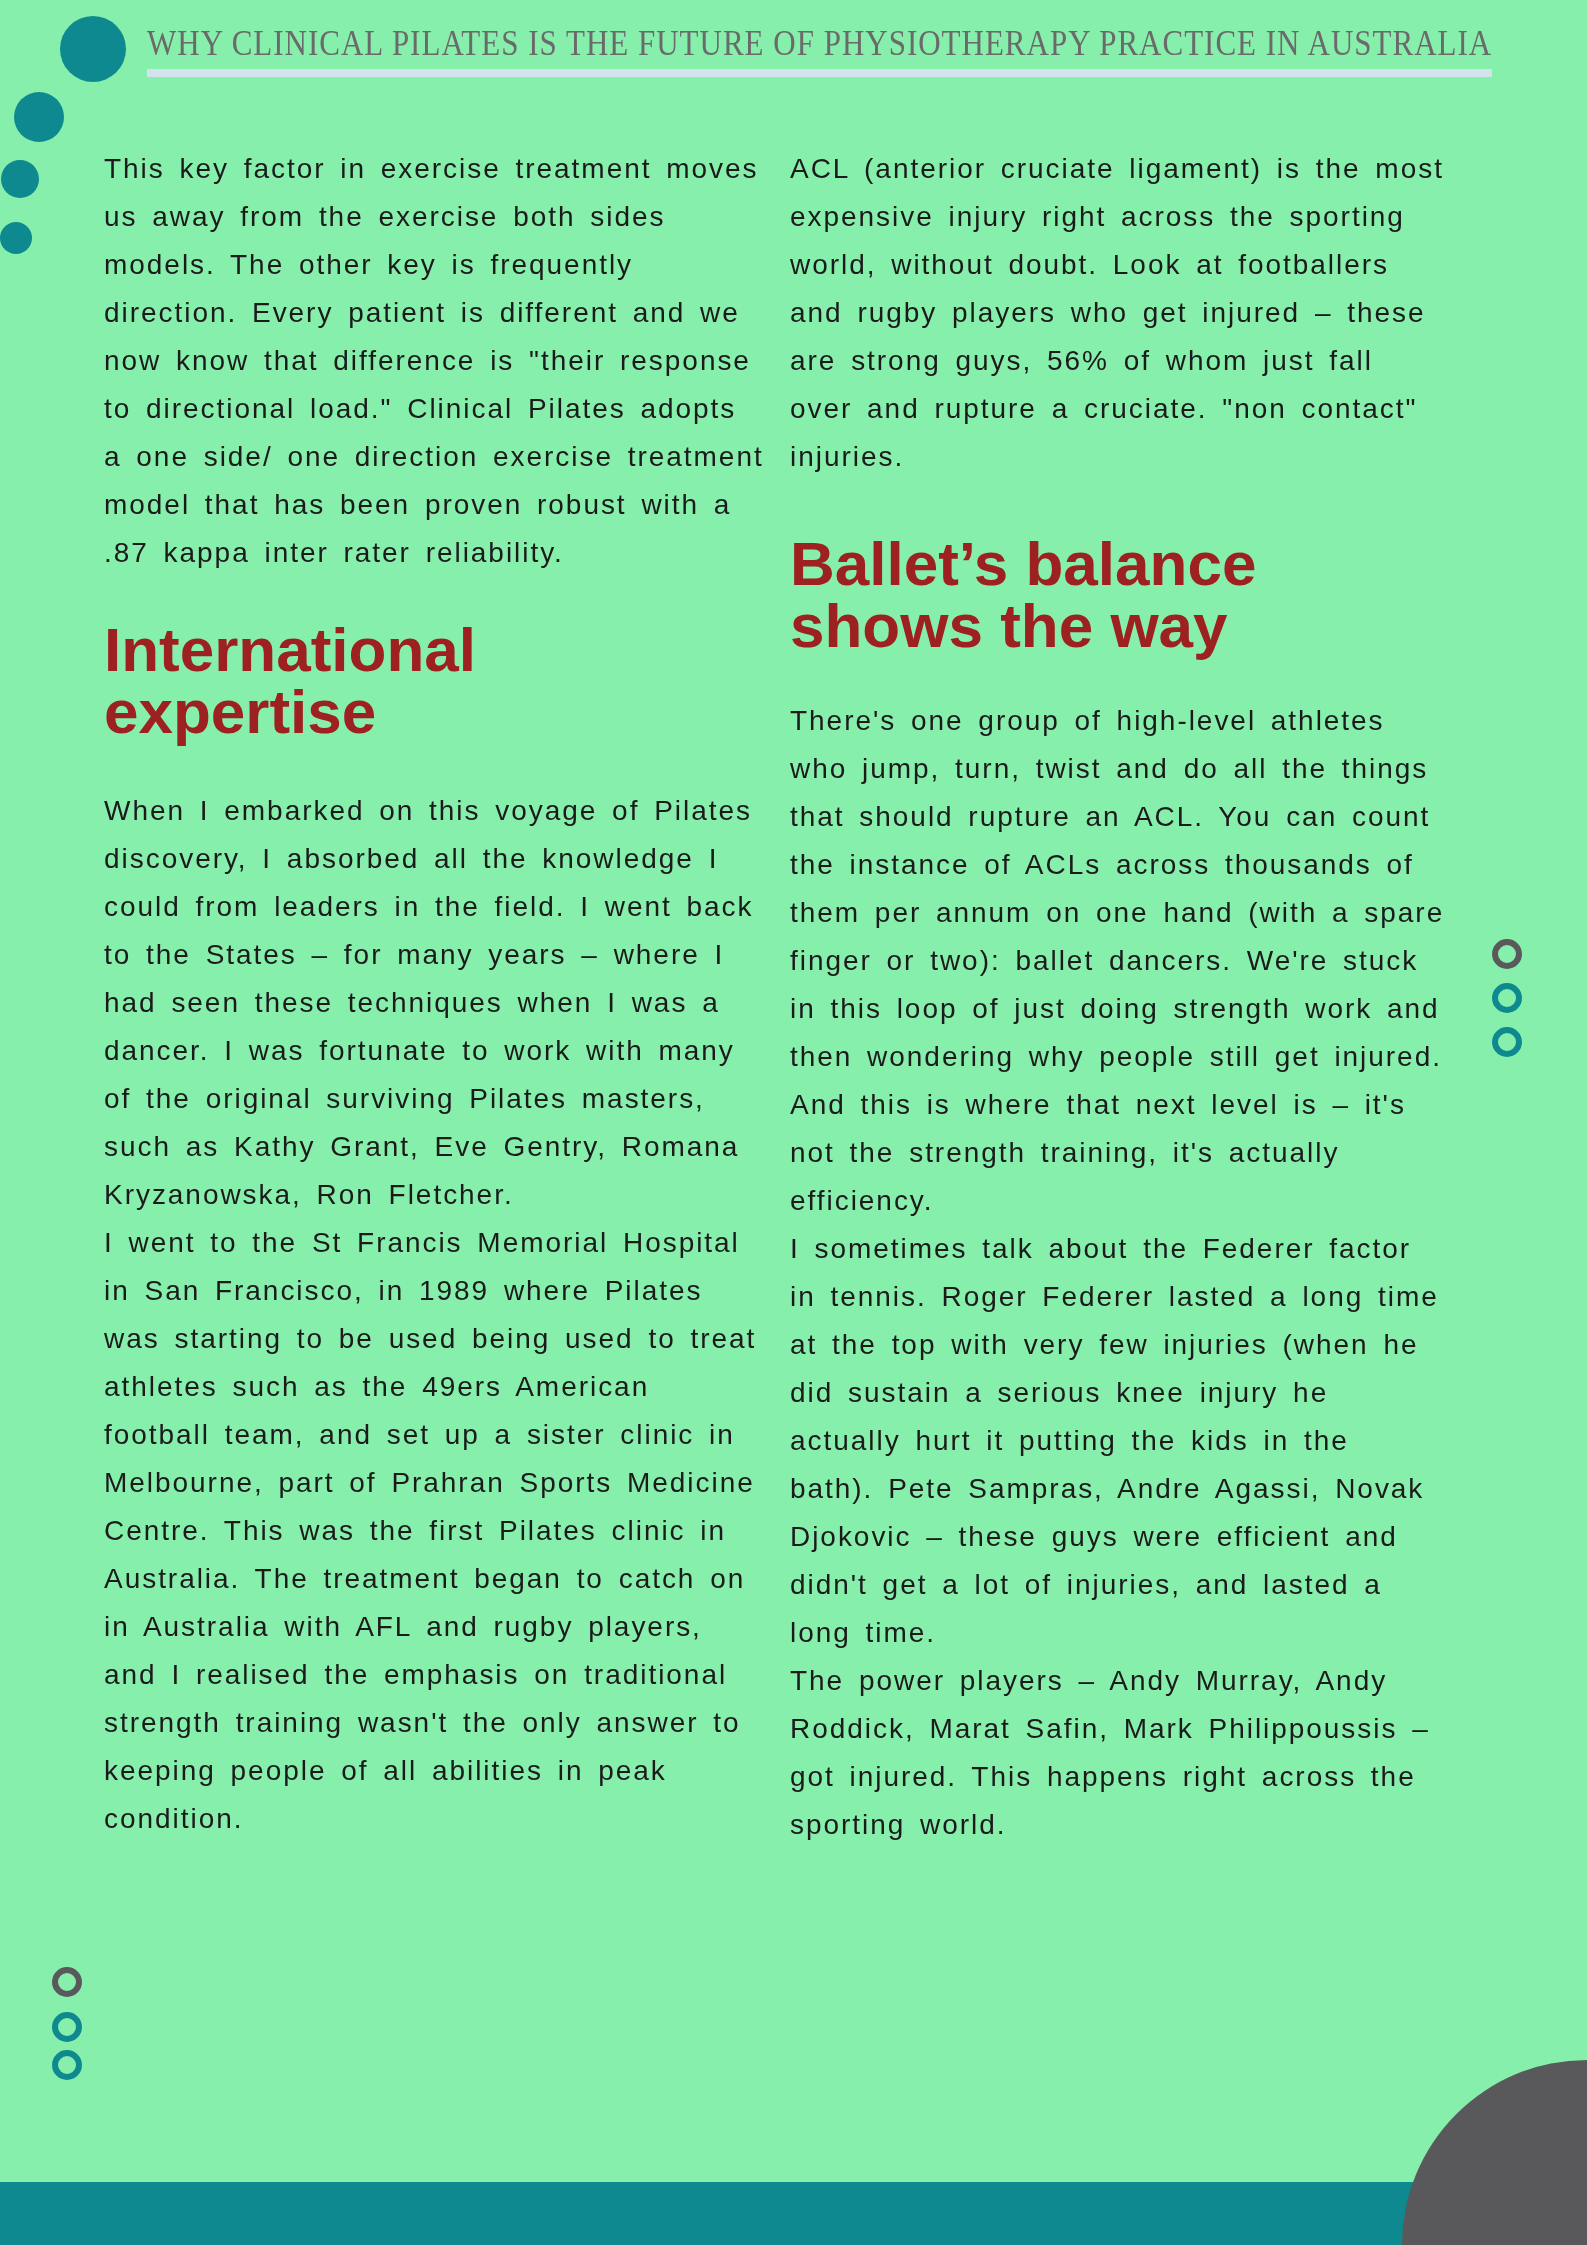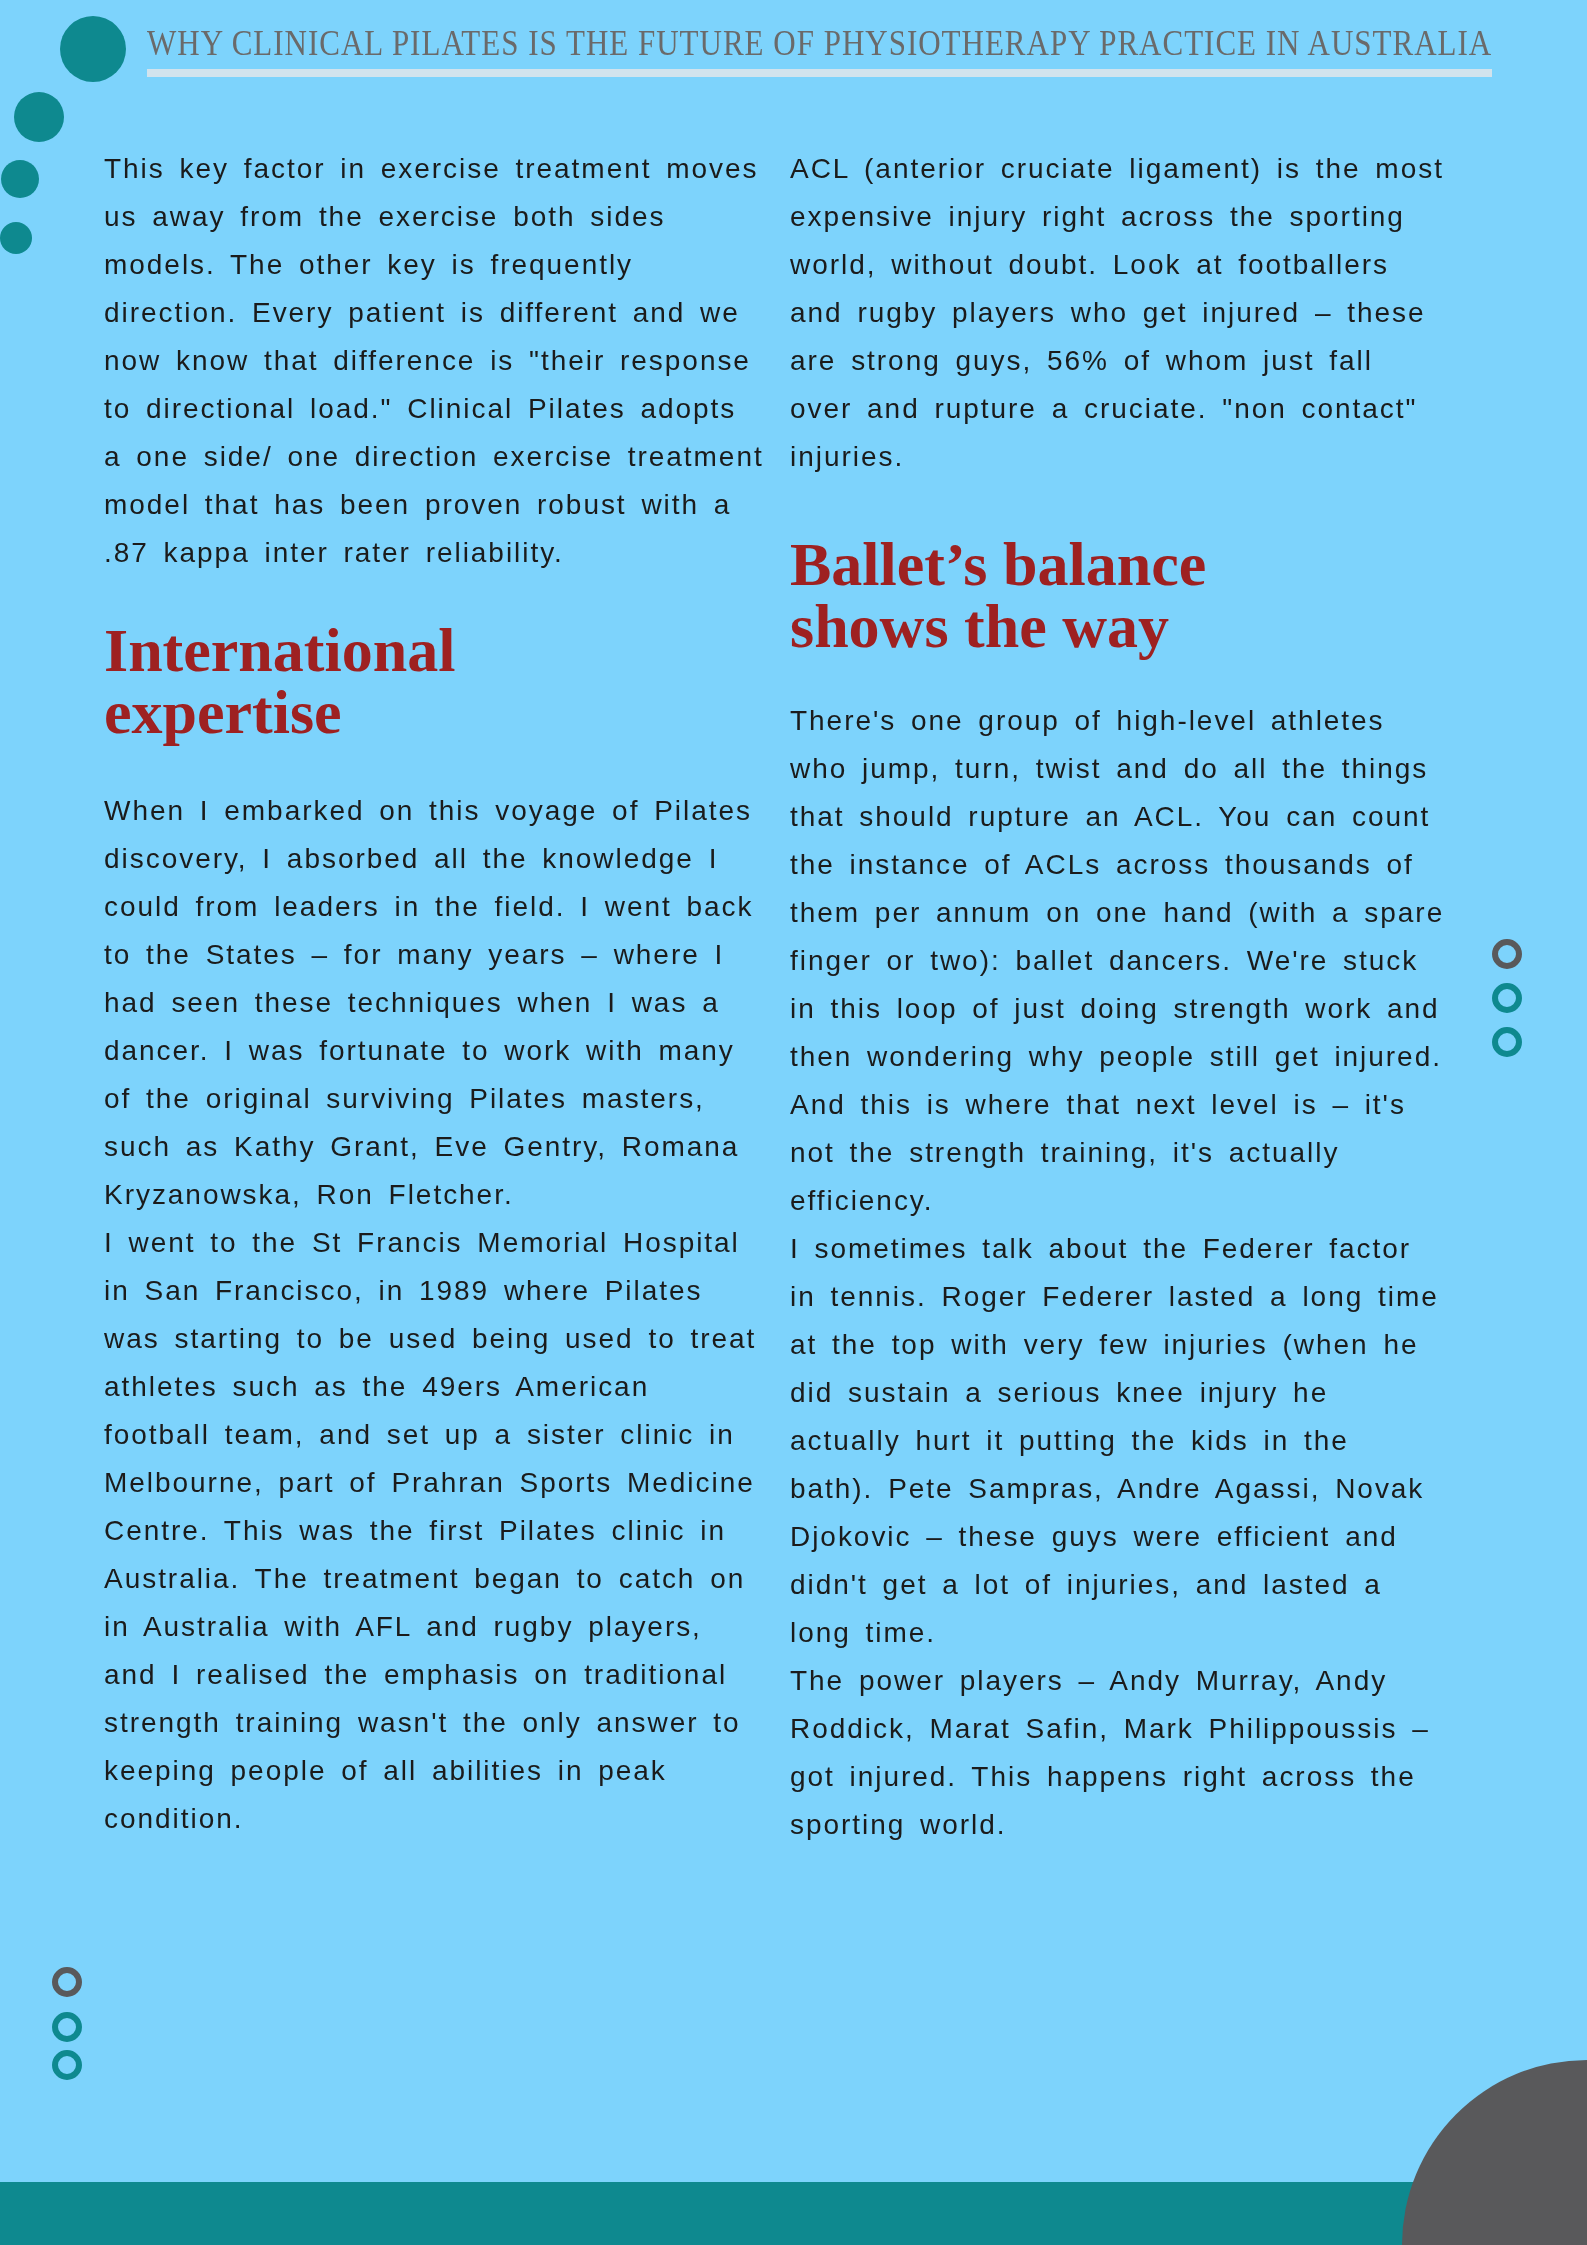--- a/index.html
+++ b/index.html
@@ -1,21 +1,21 @@
 <!DOCTYPE html>
 <html><head>
 <meta charset="utf-8">
 <style>
   html, body { margin: 0; padding: 0; background: #ffffff; }
 
   .page {
     position: relative;
     width: 1587px;
     height: 2245px;
-    background: #7dd3fc;
+    background: #86efac;
     overflow: hidden;
     font-family: "Liberation Sans", sans-serif;
   }
 
   
   .header-title {
     position: absolute;
     left: 147px;
     top: 22px;
     font-family: "Liberation Serif", serif;
@@ -66,21 +66,21 @@
     font-size: 28px;
     line-height: 48px;
     letter-spacing: 0.07em;
     word-spacing: 0.18em;
   }
   .col-left  { left: 104px;  width: 662px; }
   .col-right { left: 790px; width: 655px; }
   .col p { margin: 0; }
 
   .section-heading {
-    font-family: Liberation Serif, serif;
+    font-family: Liberation Sans, sans-serif;
     font-size: 62px;
     line-height: 62px;
     letter-spacing: 0;
     word-spacing: normal;
     color: var(--red);
     white-space: pre-line;
     margin: 42px 0 44px 0;
   }
   .col-right .section-heading { margin: 52px 0 40px 0; }
 

